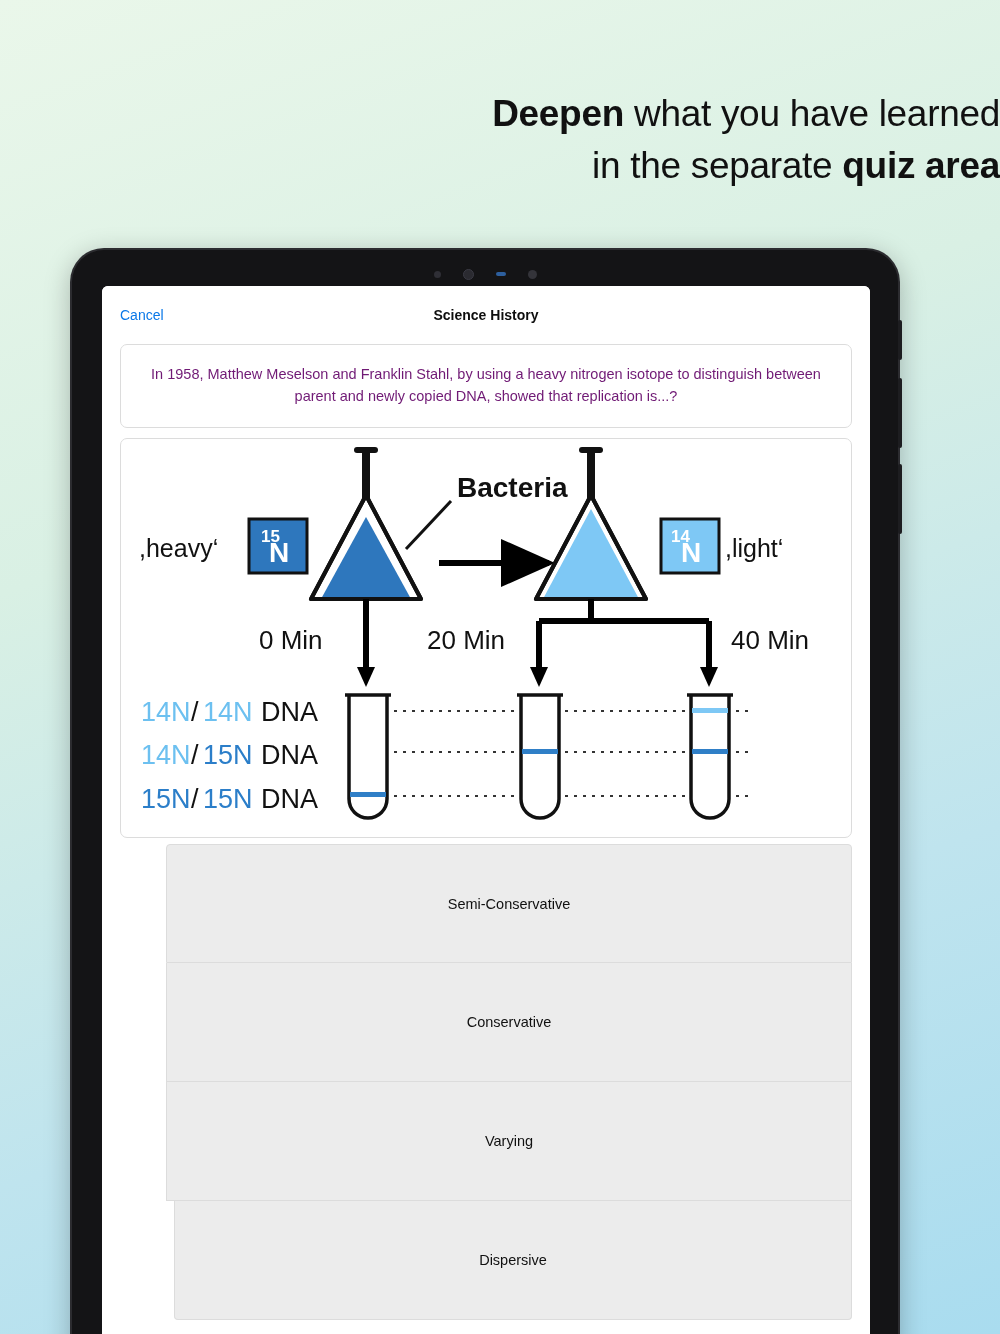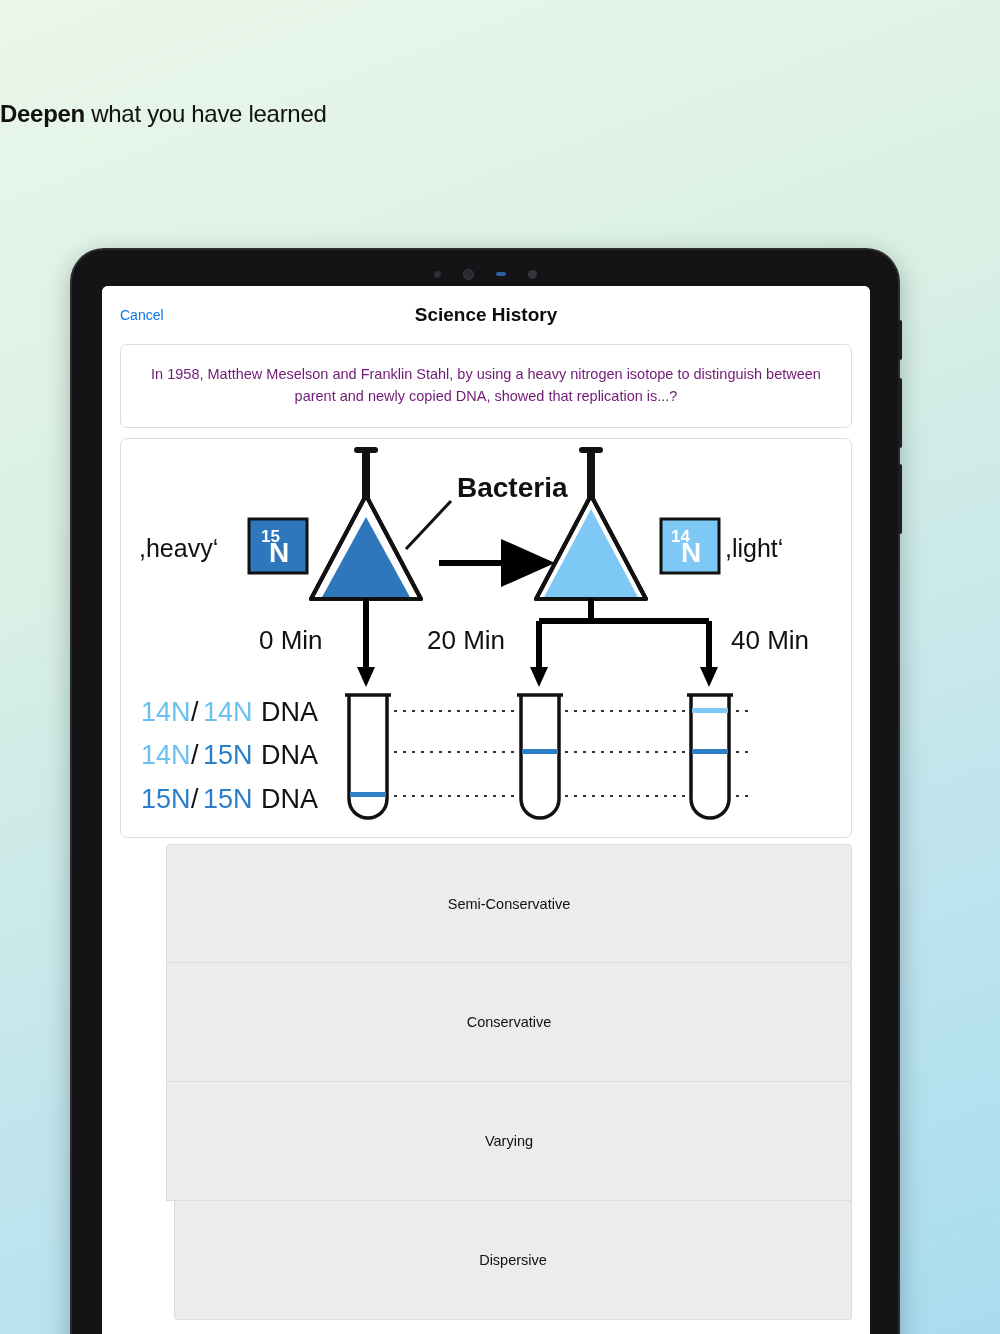--- a/index.html
+++ b/index.html
@@ -9,23 +9,23 @@
     font-family: "Liberation Sans", sans-serif;
     background: linear-gradient(160deg, #eaf7ea 0%, #d9f0e4 35%, #bfe4ee 70%, #a9dcef 100%);
     overflow: hidden;
     position: relative;
   }
 
   
   .headline {
     position: absolute;
     top: 88px; left: 0; width: 1000px;
-    text-align: left;
+    text-align: right;
     color: #111;
-    font-size: 24px;
+    font-size: 37px;
     line-height: 52px;
     letter-spacing: -0.3px;
   }
   .headline .strong { font-weight: 700; }
   .headline .reg { font-weight: 400; }
 
   
   .tablet {
     position: absolute;
     left: 70px; top: 248px;
@@ -67,21 +67,21 @@
     border-bottom: 0px solid transparent;
     background: #fff;
   }
   .nav-cancel {
     position: absolute; left: 18px; top: 50%; transform: translateY(-50%);
     color: #0a78e8; font-size: 14px; background: none; border: none; padding: 0;
     font-family: "Liberation Sans", sans-serif; cursor: pointer;
   }
   .nav-title {
     position: absolute; left: 0; width: 100%; top: 50%; transform: translateY(-50%);
-    text-align: center; font-size: 19px; font-weight: 700; color: #0d0d0d;
+    text-align: center; font-size: 14px; font-weight: 700; color: #0d0d0d;
   }
 
   
   .card {
     margin: 0 18px;
     background: #fff;
     border: 1px solid #dcdcdc;
     border-radius: 7px;
   }
   .question {
@@ -117,20 +117,23 @@
   .answer:first-child { border-top: 1px solid #dcdcdc; border-radius: 4px 4px 0 0; }
   .answer:last-child { border-radius: 0 0 4px 4px; margin-left: 8px; }
 </style>
 </head>
 <body>
 
 <div class="headline">
   <div>
     <span class="strong">Deepen</span><span class="reg"> what you have learned</span>
   </div>
+  <div>
+    <span class="reg">in the separate </span><span class="strong">quiz area</span>
+  </div>
 </div>
 
 <div class="tablet">
   <div class="side-btn sb1"></div>
   <div class="side-btn sb2"></div>
   <div class="side-btn sb3"></div>
 
   <div class="notch-row">
     <div class="dot small"></div>
     <div class="dot lens"></div>

